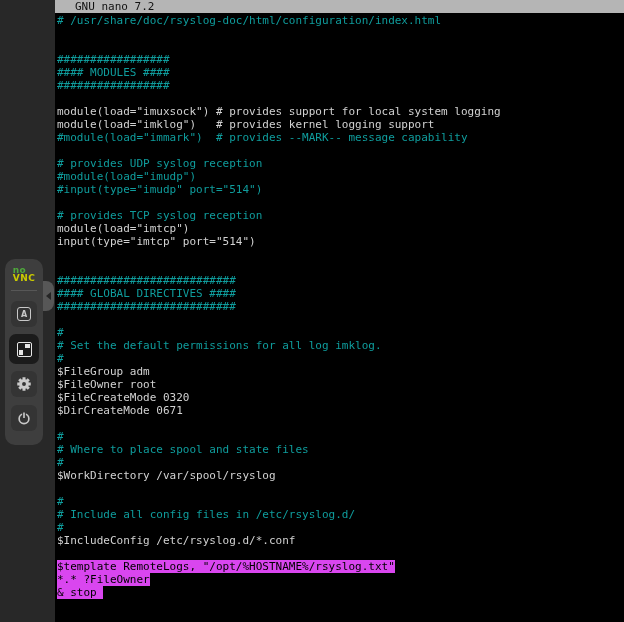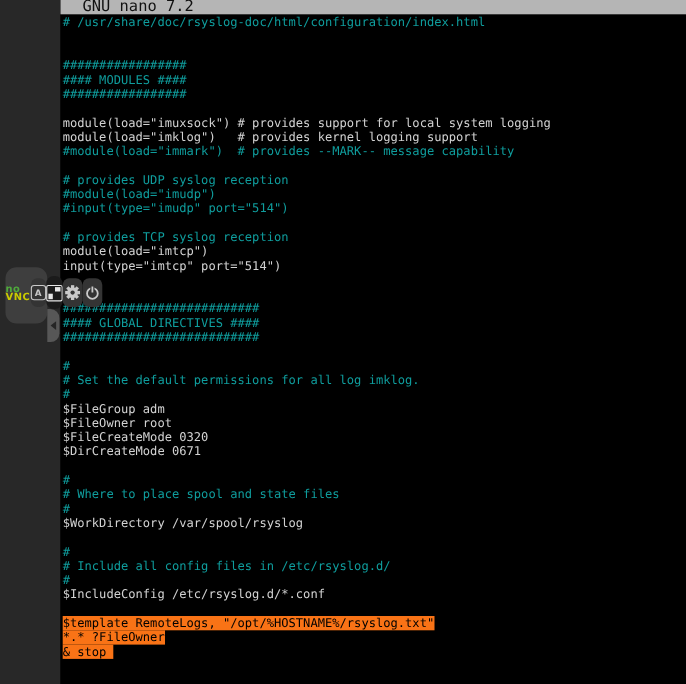--- a/index.html
+++ b/index.html
@@ -4,33 +4,33 @@
 <style>
   html,body{margin:0;padding:0;background:#000;}
   body{position:relative;width:624px;height:622px;overflow:hidden;
        font-family:"DejaVu Sans Mono",monospace;}
 
   
   .left-strip{position:absolute;left:0;top:0;width:55px;height:622px;background:#282828;}
 
   
   .terminal{position:absolute;left:55px;top:0;width:569px;height:622px;background:#000;}
-  .nano-titlebar{height:13px;background:#b5b5b5;color:#111;font-size:14px;line-height:13px;
+  .nano-titlebar{height:13px;background:#b5b5b5;color:#111;font-size:11px;line-height:13px;
      display:flex;justify-content:space-between;white-space:pre;overflow:hidden;padding-left:20px;}
   .nano-titlebar .t-right{padding-right:4px;margin-top:22px;}
   .editor{padding:1px 0 0 2px;}
   .line{height:13px;line-height:13px;font-size:11px;white-space:pre;}
   .line span{display:inline-block;height:13px;}
   .s-comment{color:#0f9d9d;}
   .s-code{color:#d2d2d2;}
-  .s-selected{background:#f97316;color:#000;}
+  .s-selected{background:#d946ef;color:#000;}
 
   
-  .vnc-panel{position:absolute;left:5px;top:243px;width:38px;background:#3e3e3e;
-     border-radius:10px;padding:5px 0 10px;display:flex;flex-direction:row;align-items:center;}
+  .vnc-panel{position:absolute;left:5px;top:259px;width:38px;background:#3e3e3e;
+     border-radius:10px;padding:5px 0 10px;display:flex;flex-direction:column;align-items:center;}
   .vnc-logo{font-family:"DejaVu Sans",sans-serif;font-weight:bold;font-size:9px;line-height:8px;
      text-align:left;letter-spacing:.5px;margin-top:2px;}
   .logo-no{color:#4faa3c;display:block;}
   .logo-vnc{color:#cbcb00;display:block;text-align:right;}
   .vnc-sep{width:26px;height:1px;background:#575757;margin:8px 0 6px;}
   .vnc-btn{width:26px;height:26px;border-radius:6px;background:#343434;margin:4px 0;
      display:flex;align-items:center;justify-content:center;position:relative;cursor:pointer;}
   .vnc-btn.active{width:30px;height:30px;background:#1b1b1b;border-radius:7px;margin:3px 0;}
   .akey{width:12px;height:12px;border:1.5px solid #c9c9c9;border-radius:3px;
      font-family:"DejaVu Sans",sans-serif;font-size:8px;font-weight:bold;color:#c9c9c9;

